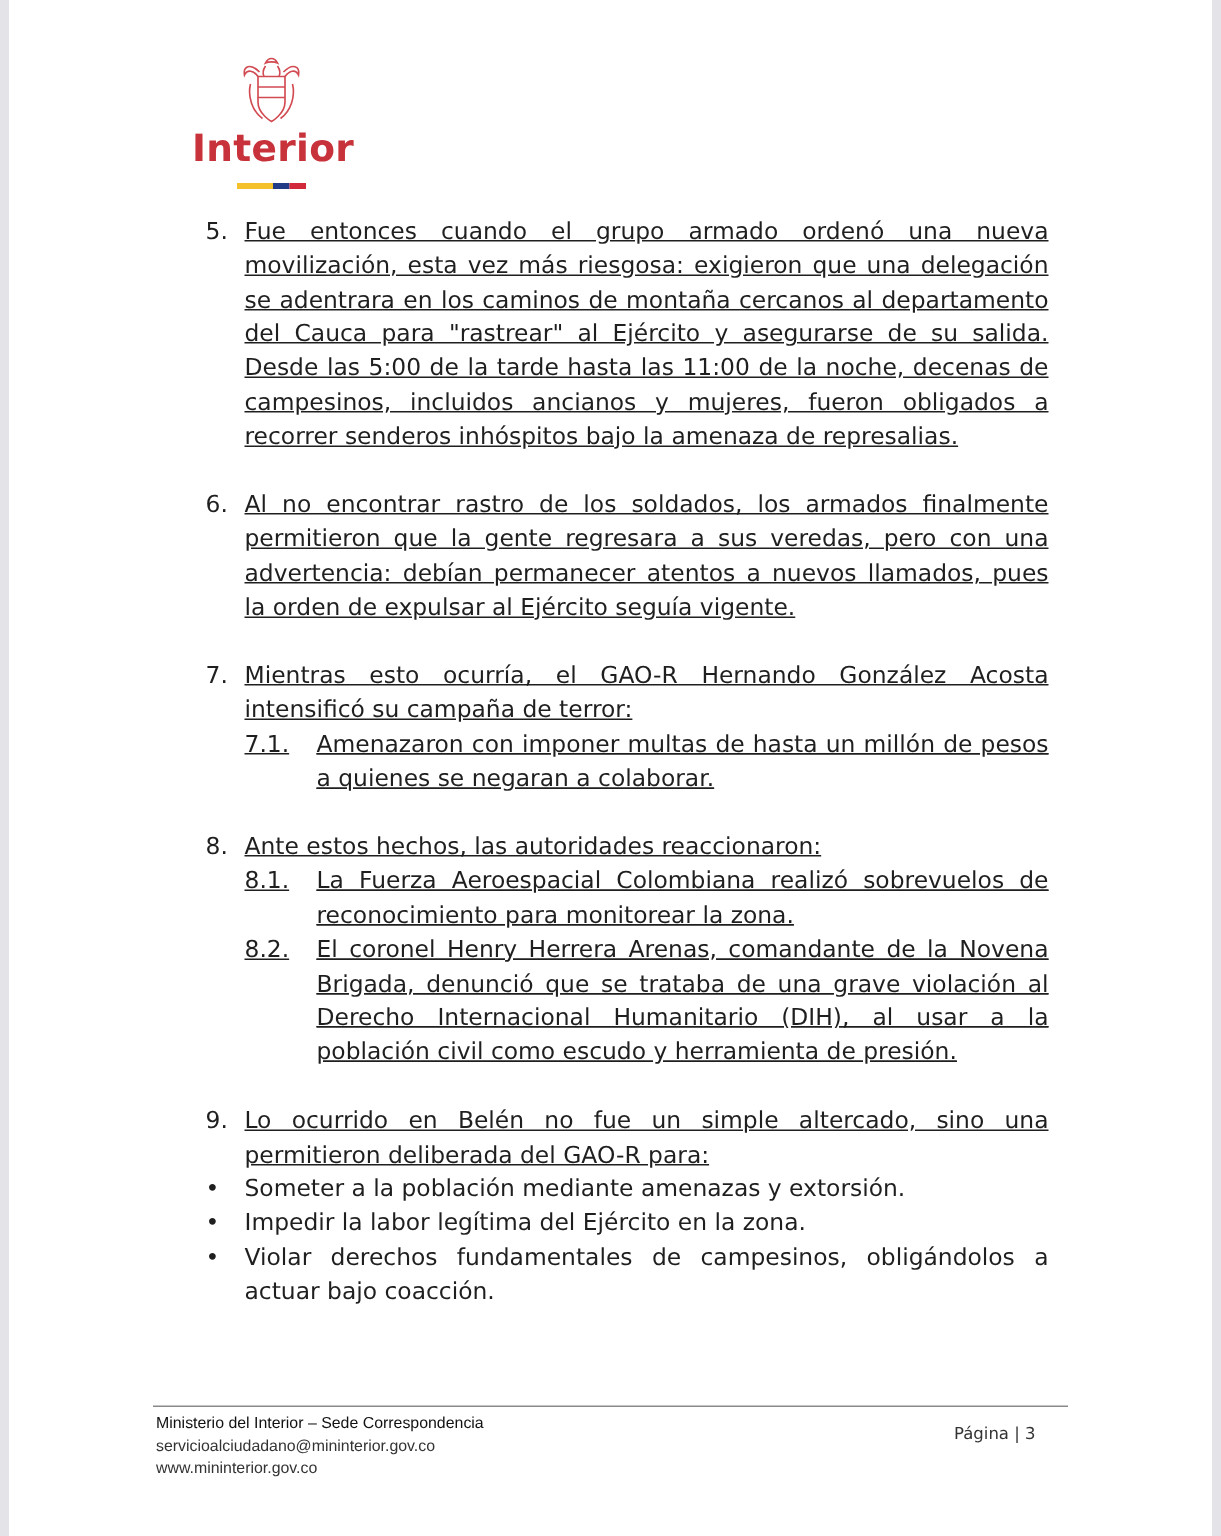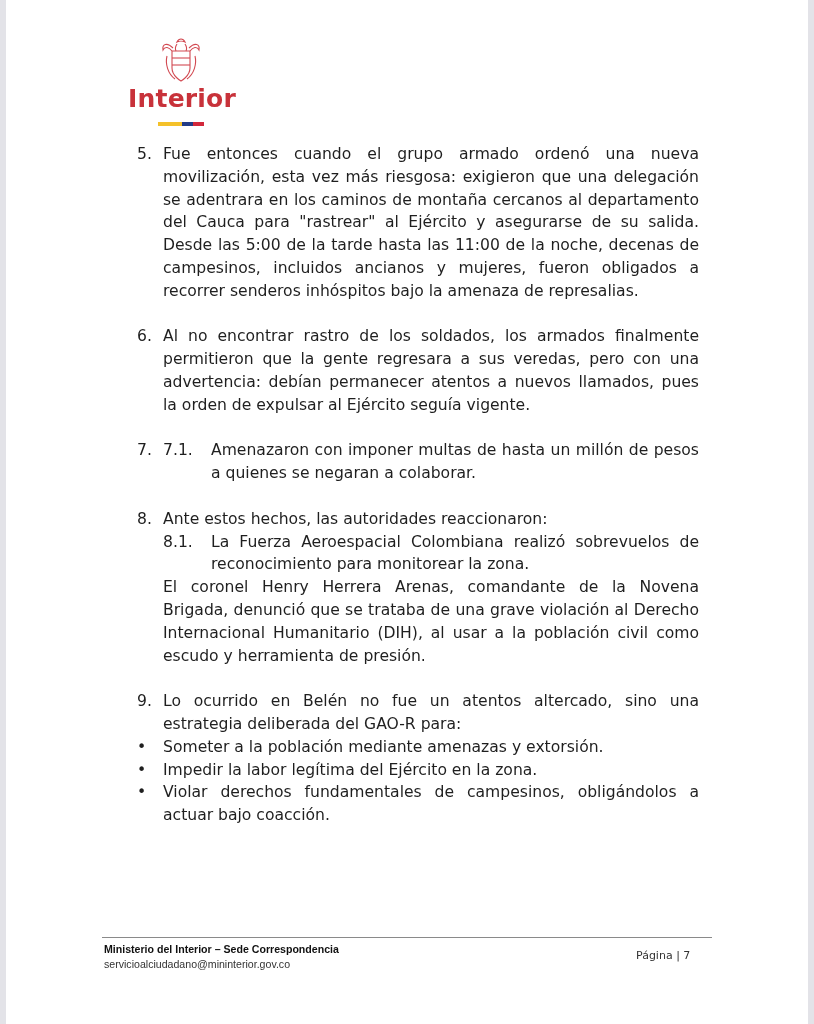--- a/index.html
+++ b/index.html
@@ -29,41 +29,41 @@
   .flag .b { width:11px; background:#223b86; }
   .flag .r { width:11px; background:#d2283b; }
 
   
   .content {
     position:absolute; left:137px; top:143px; width:562px;
     font-size:15.6px; line-height:22.8px;
   }
   .item { display:flex; margin:0 0 22.8px 0; }
   .item .num { width:26px; flex:none; }
-  .item .txt { flex:1; text-align:justify; }
+  .item .txt { flex:1; text-align:justify;text-decoration:underline; }
   .sub { display:flex; }
   .sub .num { width:48px; flex:none; }
   .sub .txt { flex:1; text-align:justify; }
   .bullets { margin:0; padding:0; list-style:none; }
   .bullets li { display:flex; }
   .bullets li .dot { width:26px; flex:none; }
   .bullets li .txt { flex:1; text-align:justify; }
   .no-gap { margin-bottom:0; }
 
   
   .footer-line {
     position:absolute; left:102px; top:937px; width:610px; height:1px;
     background:#8a8a8a;
   }
   .footer {
     position:absolute; left:104px; top:942px; width:420px;
     font-family:"Liberation Sans", sans-serif; font-size:10.6px; line-height:15.2px;
     color:#333;
   }
-  .footer .org { font-weight:bold; color:#111; }
+  .footer .org { font-weight:normal; color:#111; }
   .page-no {
     position:absolute; left:636px; top:949px;
     font-family:"DejaVu Sans", sans-serif; font-size:11px; color:#333;
   }
 </style>
 </head>
 <body>
 
 <div class="edge-left"></div>
 <div class="edge-right"></div>
@@ -99,44 +99,46 @@
   </div>
 
   <div class="item">
     <span class="num">6.</span>
     <span class="txt">Al no encontrar rastro de los soldados, los armados finalmente permitieron que la gente regresara a sus veredas, pero con una advertencia: debían permanecer atentos a nuevos llamados, pues la orden de expulsar al Ejército seguía vigente.</span>
   </div>
 
   <div class="item">
     <span class="num">7.</span>
     <div class="txt">
+      <div>Mientras esto ocurría, el GAO-R Hernando González Acosta intensificó su campaña de terror:</div>
       <div class="sub">
         <span class="num">7.1.</span>
         <span class="txt">Amenazaron con imponer multas de hasta un millón de pesos a quienes se negaran a colaborar.</span>
       </div>
     </div>
   </div>
 
   <div class="item">
     <span class="num">8.</span>
     <div class="txt">
       <div>Ante estos hechos, las autoridades reaccionaron:</div>
       <div class="sub">
         <span class="num">8.1.</span>
         <span class="txt">La Fuerza Aeroespacial Colombiana realizó sobrevuelos de reconocimiento para monitorear la zona.</span>
       </div>
       <div class="sub">
+        <span class="num">8.2.</span>
         <span class="txt">El coronel Henry Herrera Arenas, comandante de la Novena Brigada, denunció que se trataba de una grave violación al Derecho Internacional Humanitario (DIH), al usar a la población civil como escudo y herramienta de presión.</span>
       </div>
     </div>
   </div>
 
   <div class="item no-gap">
     <span class="num">9.</span>
-    <span class="txt">Lo ocurrido en Belén no fue un atentos altercado, sino una estrategia deliberada del GAO-R para:</span>
+    <span class="txt">Lo ocurrido en Belén no fue un simple altercado, sino una permitieron deliberada del GAO-R para:</span>
   </div>
   <ul class="bullets">
     <li>
       <span class="dot">•</span>
       <span class="txt">Someter a la población mediante amenazas y extorsión.</span>
     </li>
     <li>
       <span class="dot">•</span>
       <span class="txt">Impedir la labor legítima del Ejército en la zona.</span>
     </li>
@@ -144,14 +146,15 @@
       <span class="dot">•</span>
       <span class="txt">Violar derechos fundamentales de campesinos, obligándolos a actuar bajo coacción.</span>
     </li>
   </ul>
 </div>
 
 <div class="footer-line"></div>
 <div class="footer">
   <div class="org">Ministerio del Interior – Sede Correspondencia</div>
   <div>servicioalciudadano@mininterior.gov.co</div>
+  <div>www.mininterior.gov.co</div>
 </div>
-<div class="page-no">Página | 7</div>
+<div class="page-no">Página | 3</div>
 
 </body></html>

